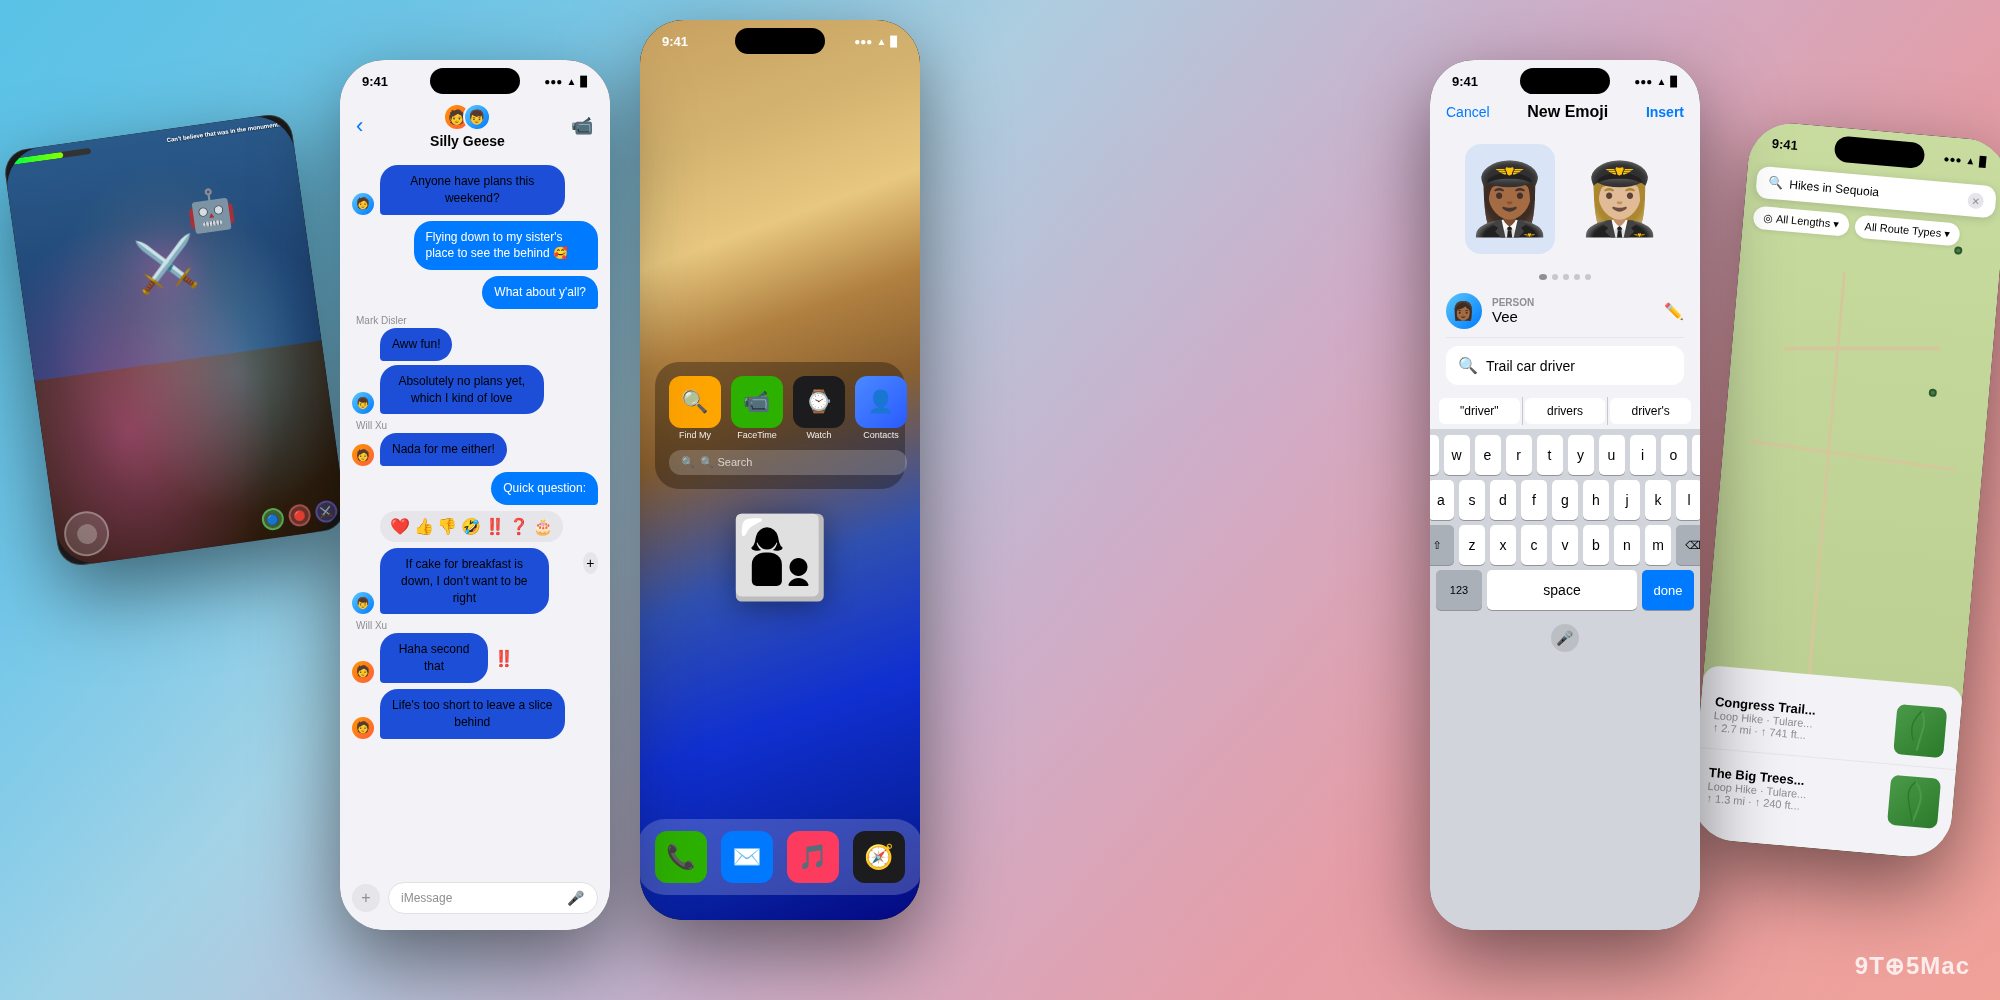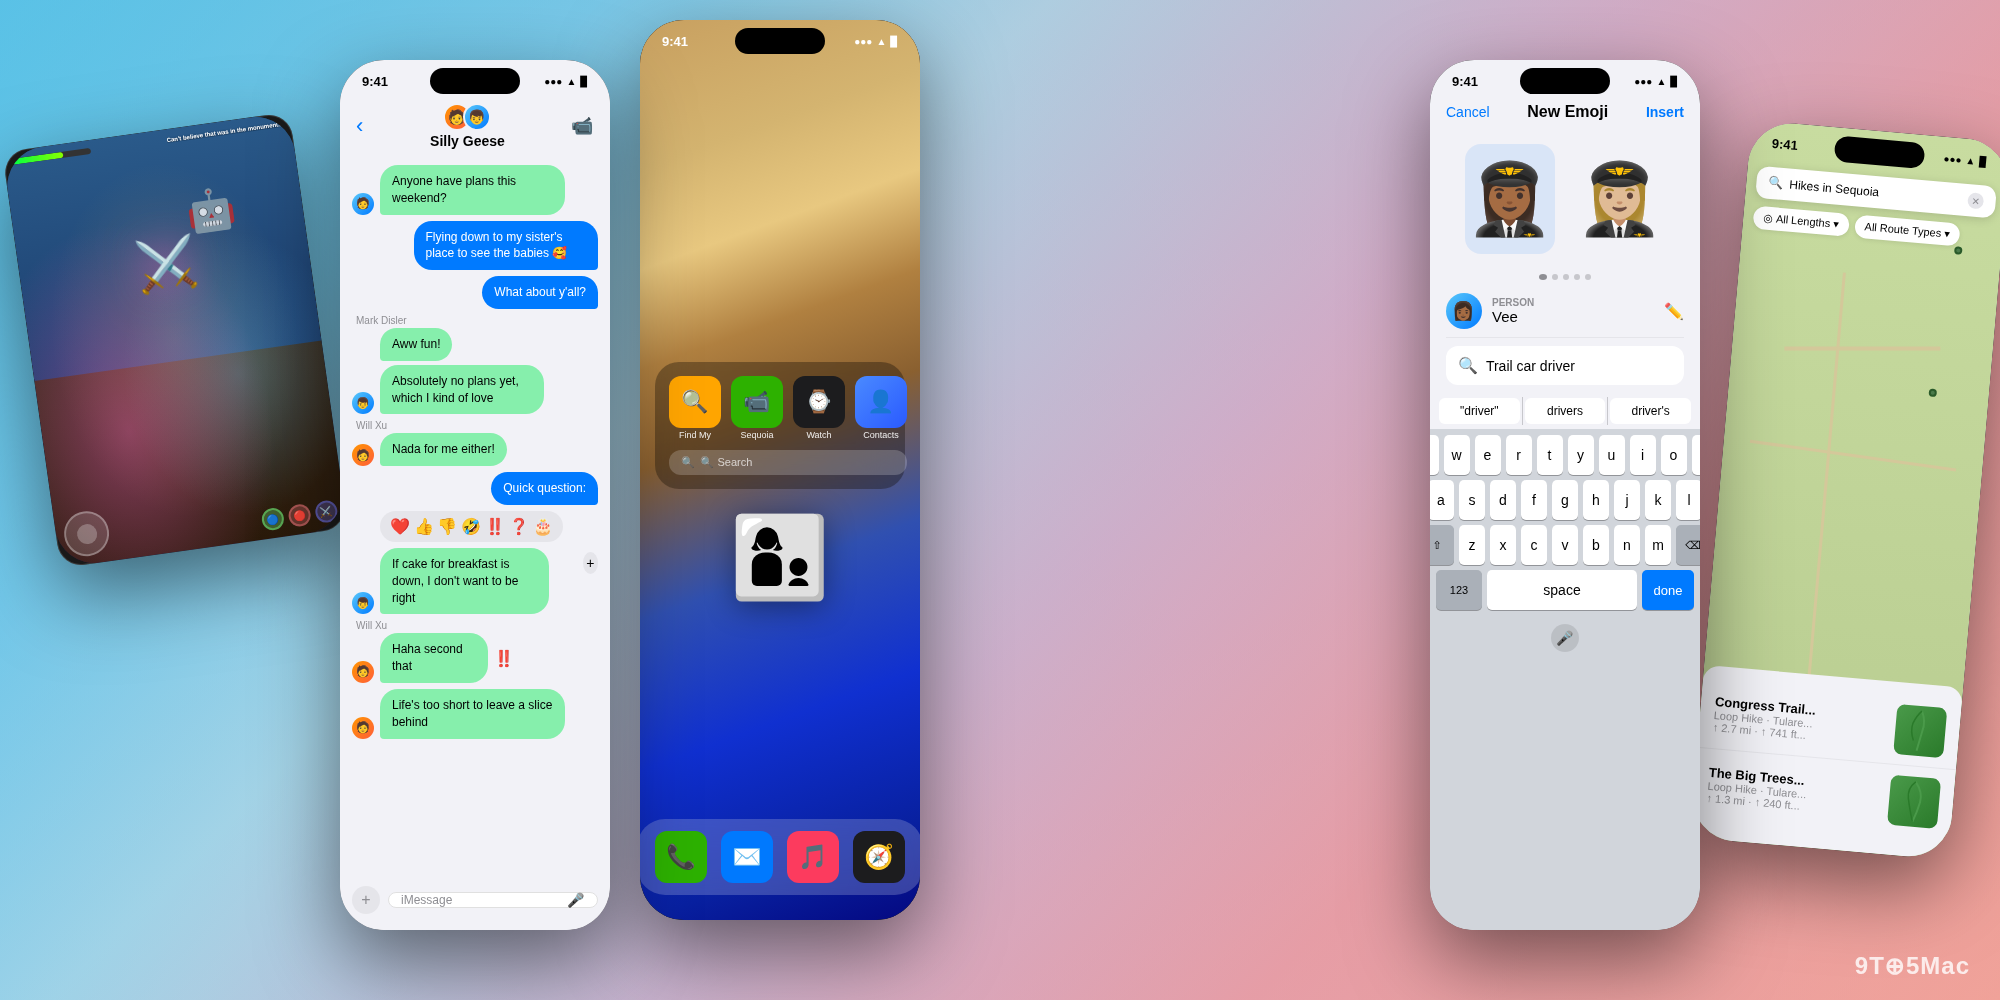--- a/index.html
+++ b/index.html
@@ -234,24 +234,25 @@
 
     .msg-bubble {
       max-width: 75%;
       padding: 8px 12px;
       border-radius: 18px;
       font-size: 12px;
       line-height: 1.4;
     }
 
     .msg-incoming {
-      background: #86efac;
+      background: #1d4ed8;
       color: #000;
       align-self: flex-start;
       border-bottom-left-radius: 4px;
+      text-align: center;
     }
 
     .msg-outgoing {
       background: #007aff;
       color: #fff;
       align-self: flex-end;
       border-bottom-right-radius: 4px;
     }
 
     .msg-sender {
@@ -304,21 +305,21 @@
       background: #e5e5ea;
       display: flex;
       align-items: center;
       justify-content: center;
       color: #8e8e93;
       font-size: 16px;
     }
 
     .msg-input-field {
       flex: 1;
-      height: 16px;
+      height: 32px;
       border-radius: 16px;
       background: #fff;
       border: 1px solid #e0e0e0;
       padding: 4px 12px;
       font-size: 12px;
       color: #8e8e93;
       display: flex;
       align-items: center;
       justify-content: space-between;
     }
@@ -850,21 +851,21 @@
         <span style="font-size:18px;color:#007aff;">📹</span>
       </div>
 
       <div class="messages-list">
 
         <div class="msg-with-avatar">
           <div class="msg-avatar">🧑</div>
           <div class="msg-bubble msg-incoming">Anyone have plans this weekend?</div>
         </div>
 
-        <div class="msg-bubble msg-outgoing">Flying down to my sister's place to see the babies 🥰</div>
+        <div class="msg-bubble msg-outgoing">Flying down to my sister's place to see the behind 🥰</div>
 
         <div class="msg-bubble msg-outgoing">What about y'all?</div>
 
         <div>
           <div class="msg-sender">Mark Disler</div>
           <div class="msg-with-avatar">
             <div class="msg-avatar">👦</div>
             <div style="display:flex;flex-direction:column;gap:4px;">
               <div class="msg-bubble msg-incoming">Aww fun!</div>
               <div class="msg-bubble msg-incoming">Absolutely no plans yet, which I kind of love</div>
@@ -944,21 +945,21 @@
       </div>
 
       <div style="position:absolute;top:38%;left:50%;transform:translateX(-50%);background:rgba(0,0,0,0.3);backdrop-filter:blur(20px);border-radius:24px;padding:14px;width:250px;">
         <div style="display:grid;grid-template-columns:repeat(4,52px);gap:10px;">
           <div class="lock-icon-item">
             <div class="lock-icon" style="background:#ffa500;">🔍</div>
             <div class="lock-icon-label">Find My</div>
           </div>
           <div class="lock-icon-item">
             <div class="lock-icon" style="background:#2db100;">📹</div>
-            <div class="lock-icon-label">Sequoia</div>
+            <div class="lock-icon-label">FaceTime</div>
           </div>
           <div class="lock-icon-item">
             <div class="lock-icon" style="background:#1c1c1e;">⌚</div>
             <div class="lock-icon-label">Watch</div>
           </div>
           <div class="lock-icon-item">
             <div class="lock-icon" style="background:linear-gradient(135deg,#4a8aff,#2a5aff);">👤</div>
             <div class="lock-icon-label">Contacts</div>
           </div>
 

